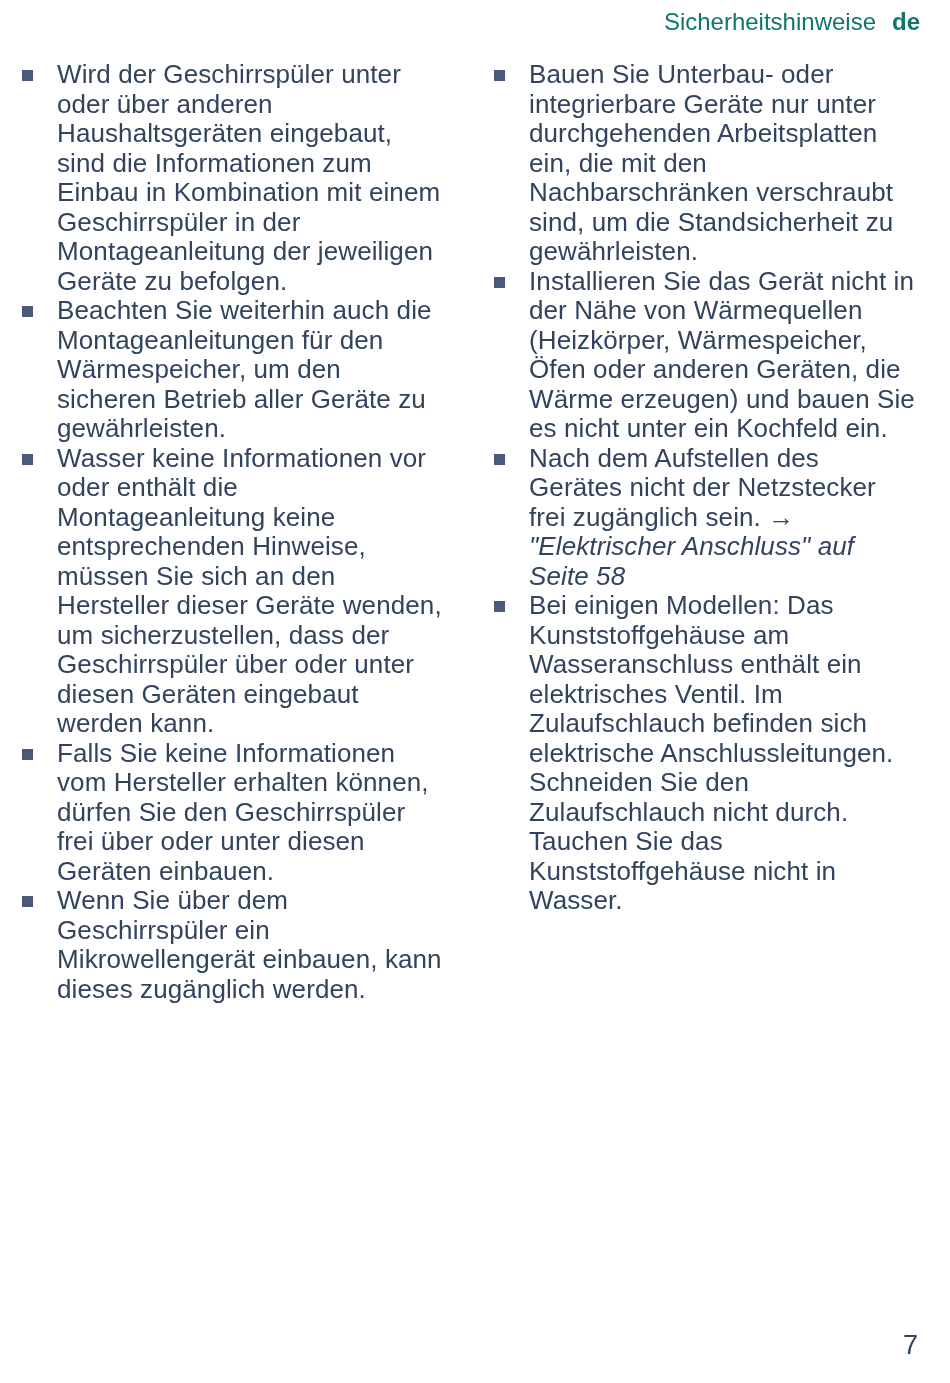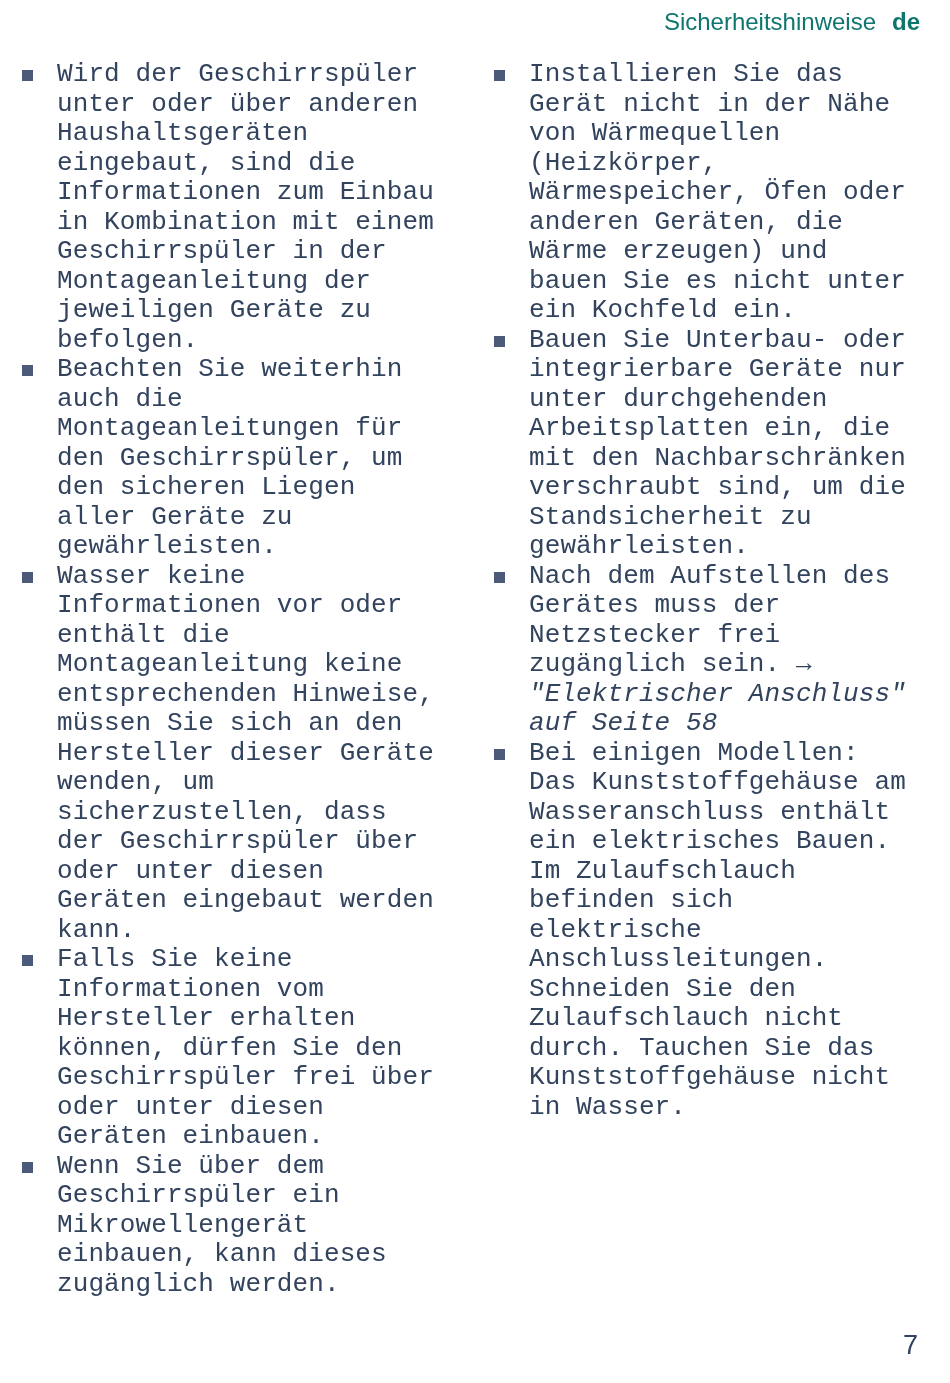--- a/index.html
+++ b/index.html
@@ -40,21 +40,20 @@
     position: absolute;
     top: 60px;
     left: 20px;
     right: 20px;
     display: flex;
     gap: 47px;
   }
   .col {
     width: 425px;
     flex: 0 0 425px;
-    font-family: Liberation Mono, monospace;
   }
 
   .bullet-item {
     display: grid;
     grid-template-columns: 37px 1fr;
     font-size: 26px;
     line-height: 29.5px;
     color: #32435e;
   }
   .bullet-marker {
@@ -94,21 +93,21 @@
 
     <div class="col">
 
       <div class="bullet-item">
         <span class="bullet-marker"></span>
         <span class="bullet-text">Wird der Geschirrspüler unter oder über anderen Haushaltsgeräten eingebaut, sind die Informationen zum Einbau in Kombination mit einem Geschirrspüler in der Montageanleitung der jeweiligen Geräte zu befolgen.</span>
       </div>
 
       <div class="bullet-item">
         <span class="bullet-marker"></span>
-        <span class="bullet-text">Beachten Sie weiterhin auch die Montageanleitungen für den Geschirrspüler, um den sicheren Liegen aller Geräte zu gewährleisten.</span>
+        <span class="bullet-text">Beachten Sie weiterhin auch die Montageanleitungen für den Wärmespeicher, um den sicheren Betrieb aller Geräte zu gewährleisten.</span>
       </div>
 
       <div class="bullet-item">
         <span class="bullet-marker"></span>
         <span class="bullet-text">Wasser keine Informationen vor oder enthält die Montageanleitung keine entsprechenden Hinweise, müssen Sie sich an den Hersteller dieser Geräte wenden, um sicherzustellen, dass der Geschirrspüler über oder unter diesen Geräten eingebaut werden kann.</span>
       </div>
 
       <div class="bullet-item">
         <span class="bullet-marker"></span>
         <span class="bullet-text">Falls Sie keine Informationen vom Hersteller erhalten können, dürfen Sie den Geschirrspüler frei über oder unter diesen Geräten einbauen.</span>
@@ -118,36 +117,36 @@
         <span class="bullet-marker"></span>
         <span class="bullet-text">Wenn Sie über dem Geschirrspüler ein Mikrowellengerät einbauen, kann dieses zugänglich werden.</span>
       </div>
 
     </div>
 
     <div class="col">
 
       <div class="bullet-item">
         <span class="bullet-marker"></span>
+        <span class="bullet-text">Bauen Sie Unterbau- oder integrierbare Geräte nur unter durchgehenden Arbeitsplatten ein, die mit den Nachbarschränken verschraubt sind, um die Standsicherheit zu gewährleisten.</span>
+      </div>
+
+      <div class="bullet-item">
+        <span class="bullet-marker"></span>
         <span class="bullet-text">Installieren Sie das Gerät nicht in der Nähe von Wärmequellen (Heizkörper, Wärmespeicher, Öfen oder anderen Geräten, die Wärme erzeugen) und bauen Sie es nicht unter ein Kochfeld ein.</span>
       </div>
 
       <div class="bullet-item">
         <span class="bullet-marker"></span>
-        <span class="bullet-text">Bauen Sie Unterbau- oder integrierbare Geräte nur unter durchgehenden Arbeitsplatten ein, die mit den Nachbarschränken verschraubt sind, um die Standsicherheit zu gewährleisten.</span>
+        <span class="bullet-text"><span>Nach dem Aufstellen des Gerätes nicht der Netzstecker frei zugänglich sein. </span><span class="ref">→ "Elektrischer Anschluss" auf Seite 58</span></span>
       </div>
 
       <div class="bullet-item">
         <span class="bullet-marker"></span>
-        <span class="bullet-text"><span>Nach dem Aufstellen des Gerätes muss der Netzstecker frei zugänglich sein. </span><span class="ref">→ "Elektrischer Anschluss" auf Seite 58</span></span>
-      </div>
-
-      <div class="bullet-item">
-        <span class="bullet-marker"></span>
-        <span class="bullet-text">Bei einigen Modellen: Das Kunststoffgehäuse am Wasseranschluss enthält ein elektrisches Bauen. Im Zulaufschlauch befinden sich elektrische Anschlussleitungen. Schneiden Sie den Zulaufschlauch nicht durch. Tauchen Sie das Kunststoffgehäuse nicht in Wasser.</span>
+        <span class="bullet-text">Bei einigen Modellen: Das Kunststoffgehäuse am Wasseranschluss enthält ein elektrisches Ventil. Im Zulaufschlauch befinden sich elektrische Anschlussleitungen. Schneiden Sie den Zulaufschlauch nicht durch. Tauchen Sie das Kunststoffgehäuse nicht in Wasser.</span>
       </div>
 
     </div>
 
   </div>
 
   <div class="page-number">7</div>
 
 </div>
 

